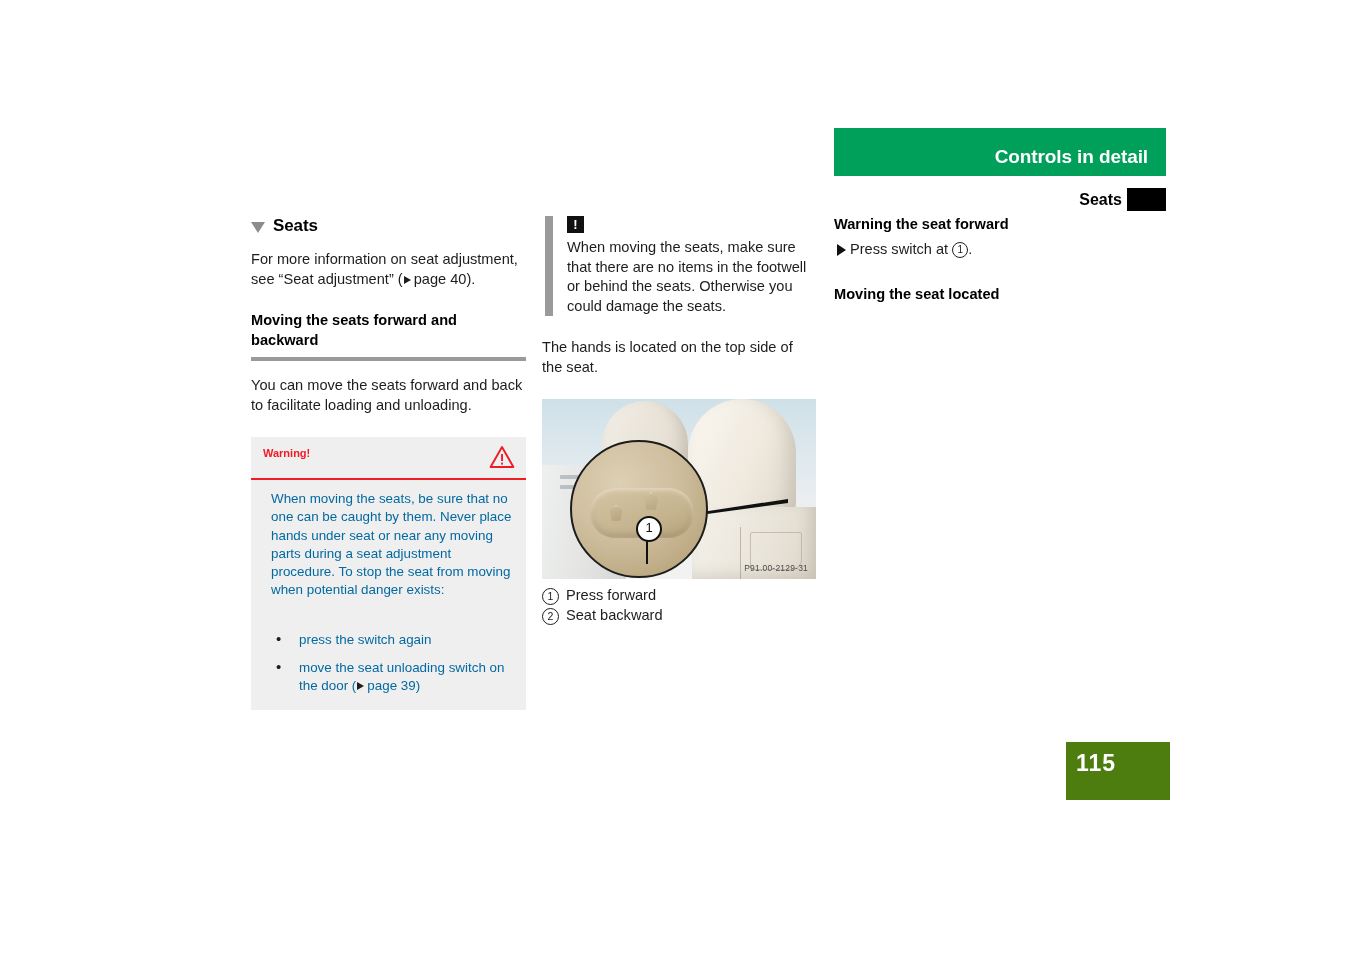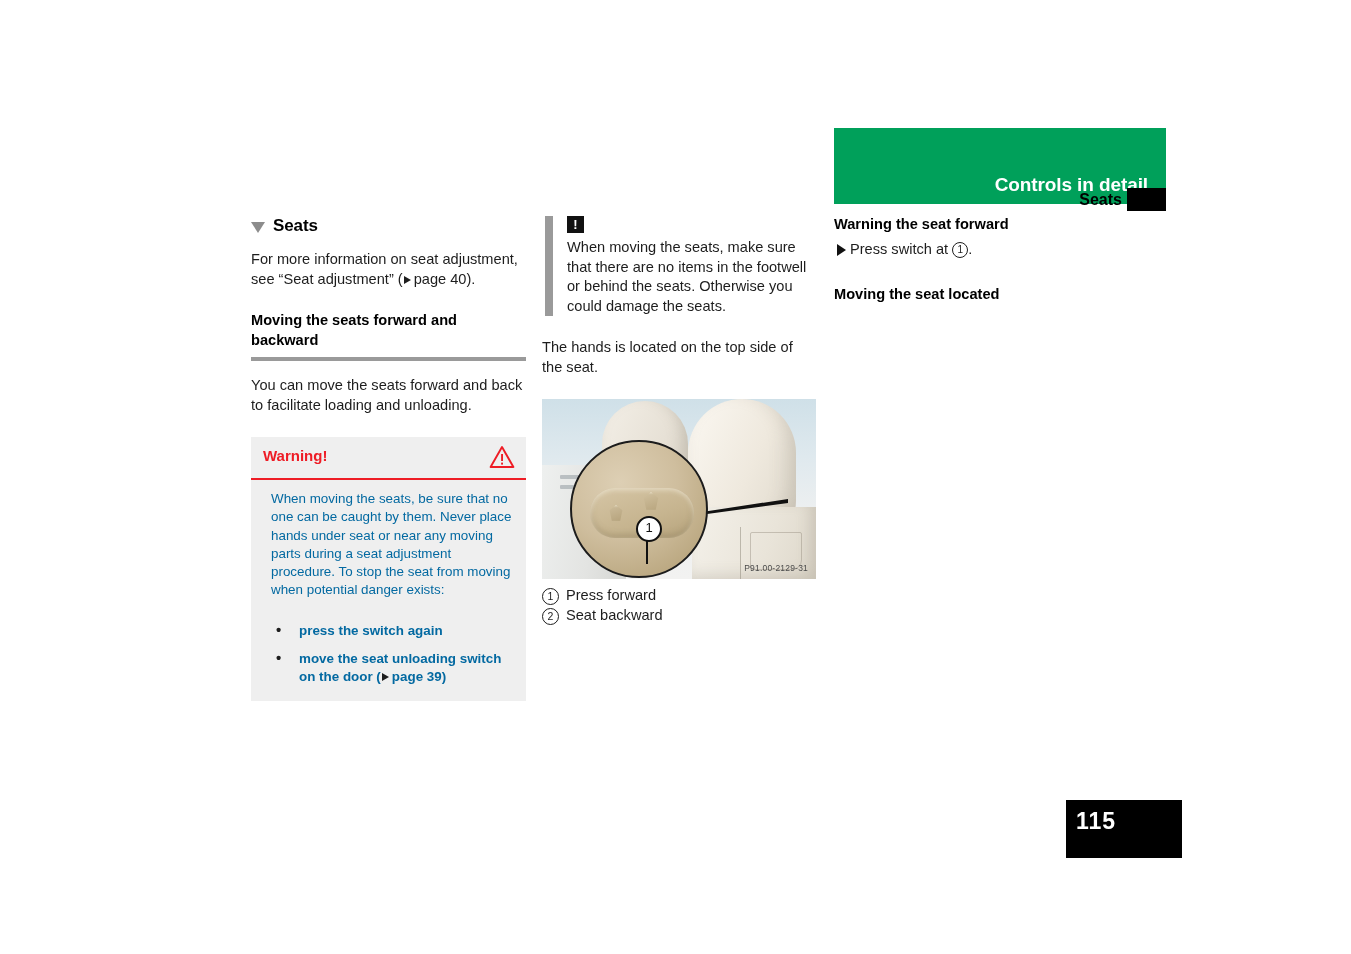--- a/index.html
+++ b/index.html
@@ -15,21 +15,21 @@
     color: #1a1a1a;
     overflow: hidden;
   }
 
   
   #header-band {
     position: absolute;
     left: 834px;
     top: 128px;
     width: 332px;
-    height: 76px;
+    height: 48px;
     background: #00a05a;
   }
   #header-title {
     position: absolute;
     right: 18px;
     bottom: 8px;
     color: #ffffff;
     font-size: 19px;
     font-weight: bold;
     letter-spacing: -0.1px;
@@ -53,24 +53,24 @@
     font-size: 16px;
     font-weight: bold;
     color: #000000;
     line-height: 21px;
   }
 
   
   #page-number-box {
     position: absolute;
     left: 1066px;
-    top: 800px;
-    width: 116px;
+    top: 742px;
+    width: 104px;
     height: 58px;
-    background: #000000;
+    background: #4d7c0f;
   }
   #page-number-box span {
     position: absolute;
     left: 10px;
     top: 8px;
     color: #ffffff;
     font-size: 23px;
     font-weight: bold;
     letter-spacing: 1px;
   }
@@ -136,42 +136,41 @@
   #warning-head {
     position: relative;
     height: 41px;
     border-bottom: 2px solid #ee1c25;
   }
   #warning-label {
     position: absolute;
     left: 12px;
     top: 10px;
     color: #ee1c25;
-    font-size: 15px;
+    font-size: 11px;
     font-weight: bold;
   }
   #warning-triangle {
     position: absolute;
     right: 11px;
     top: 8px;
     width: 26px;
     height: 24px;
   }
   #warning-body {
     padding: 10px 12px 14px 20px;
     font-size: 13.4px;
     line-height: 18.3px;
     color: #0369a1;
   }
   #warning-body p { margin: 0; }
   ul.bullets {
     list-style: none;
-    margin: 22px 0 0 0;
+    margin: 31px 0 0 0;
     padding: 0;
-    font-weight: bold;
   }
   ul.bullets li {
     position: relative;
     padding-left: 28px;
     margin-bottom: 10px;
     font-size: 13.4px;
     line-height: 18.3px;
   }
   ul.bullets li:last-child { margin-bottom: 0; }
   ul.bullets li::before {

